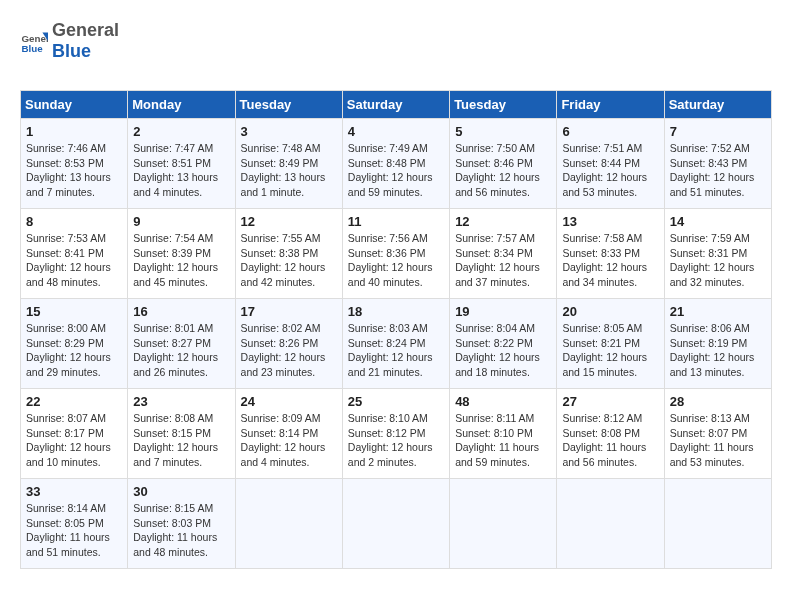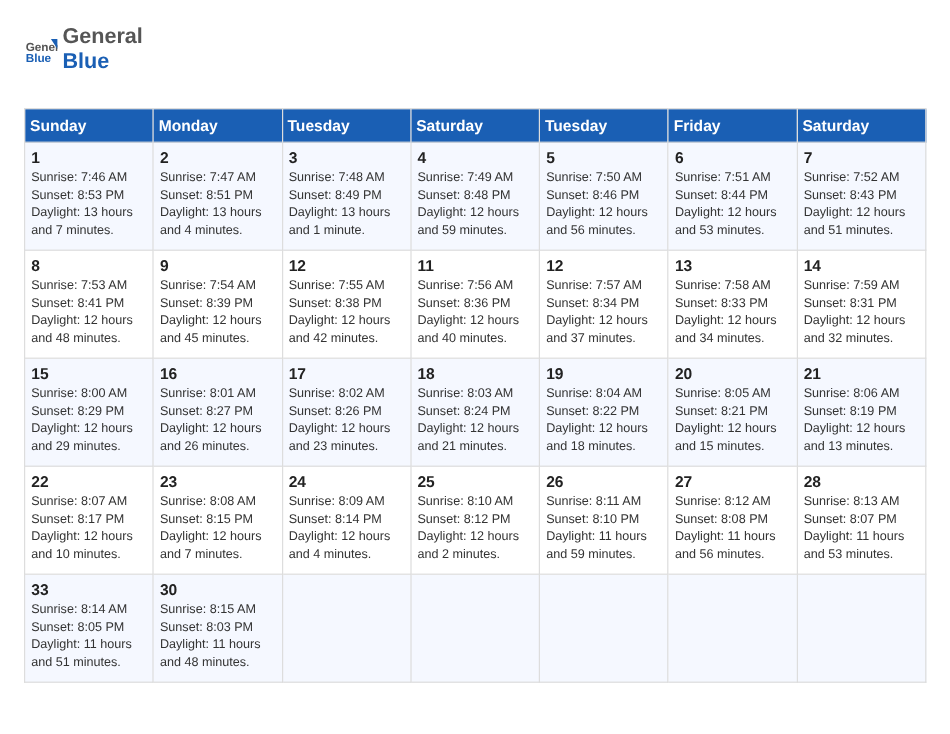--- a/index.html
+++ b/index.html
@@ -172,21 +172,21 @@
       </tr>
       <tr>
         <td><span class="day-num">22</span>
         <span class="day-info">Sunrise: 8:07 AM<br>Sunset: 8:17 PM<br>Daylight: 12 hours and 10 minutes.</span></td>
         <td><span class="day-num">23</span>
         <span class="day-info">Sunrise: 8:08 AM<br>Sunset: 8:15 PM<br>Daylight: 12 hours and 7 minutes.</span></td>
         <td><span class="day-num">24</span>
         <span class="day-info">Sunrise: 8:09 AM<br>Sunset: 8:14 PM<br>Daylight: 12 hours and 4 minutes.</span></td>
         <td><span class="day-num">25</span>
         <span class="day-info">Sunrise: 8:10 AM<br>Sunset: 8:12 PM<br>Daylight: 12 hours and 2 minutes.</span></td>
-        <td><span class="day-num">26</span>
+        <td><span class="day-num">48</span>
         <span class="day-info">Sunrise: 8:11 AM<br>Sunset: 8:10 PM<br>Daylight: 11 hours and 59 minutes.</span></td>
         <td><span class="day-num">27</span>
         <span class="day-info">Sunrise: 8:12 AM<br>Sunset: 8:08 PM<br>Daylight: 11 hours and 56 minutes.</span></td>
         <td><span class="day-num">28</span>
         <span class="day-info">Sunrise: 8:13 AM<br>Sunset: 8:07 PM<br>Daylight: 11 hours and 53 minutes.</span></td>
       </tr>
       <tr>
         <td><span class="day-num">33</span>
         <span class="day-info">Sunrise: 8:14 AM<br>Sunset: 8:05 PM<br>Daylight: 11 hours and 51 minutes.</span></td>
         <td><span class="day-num">30</span>

